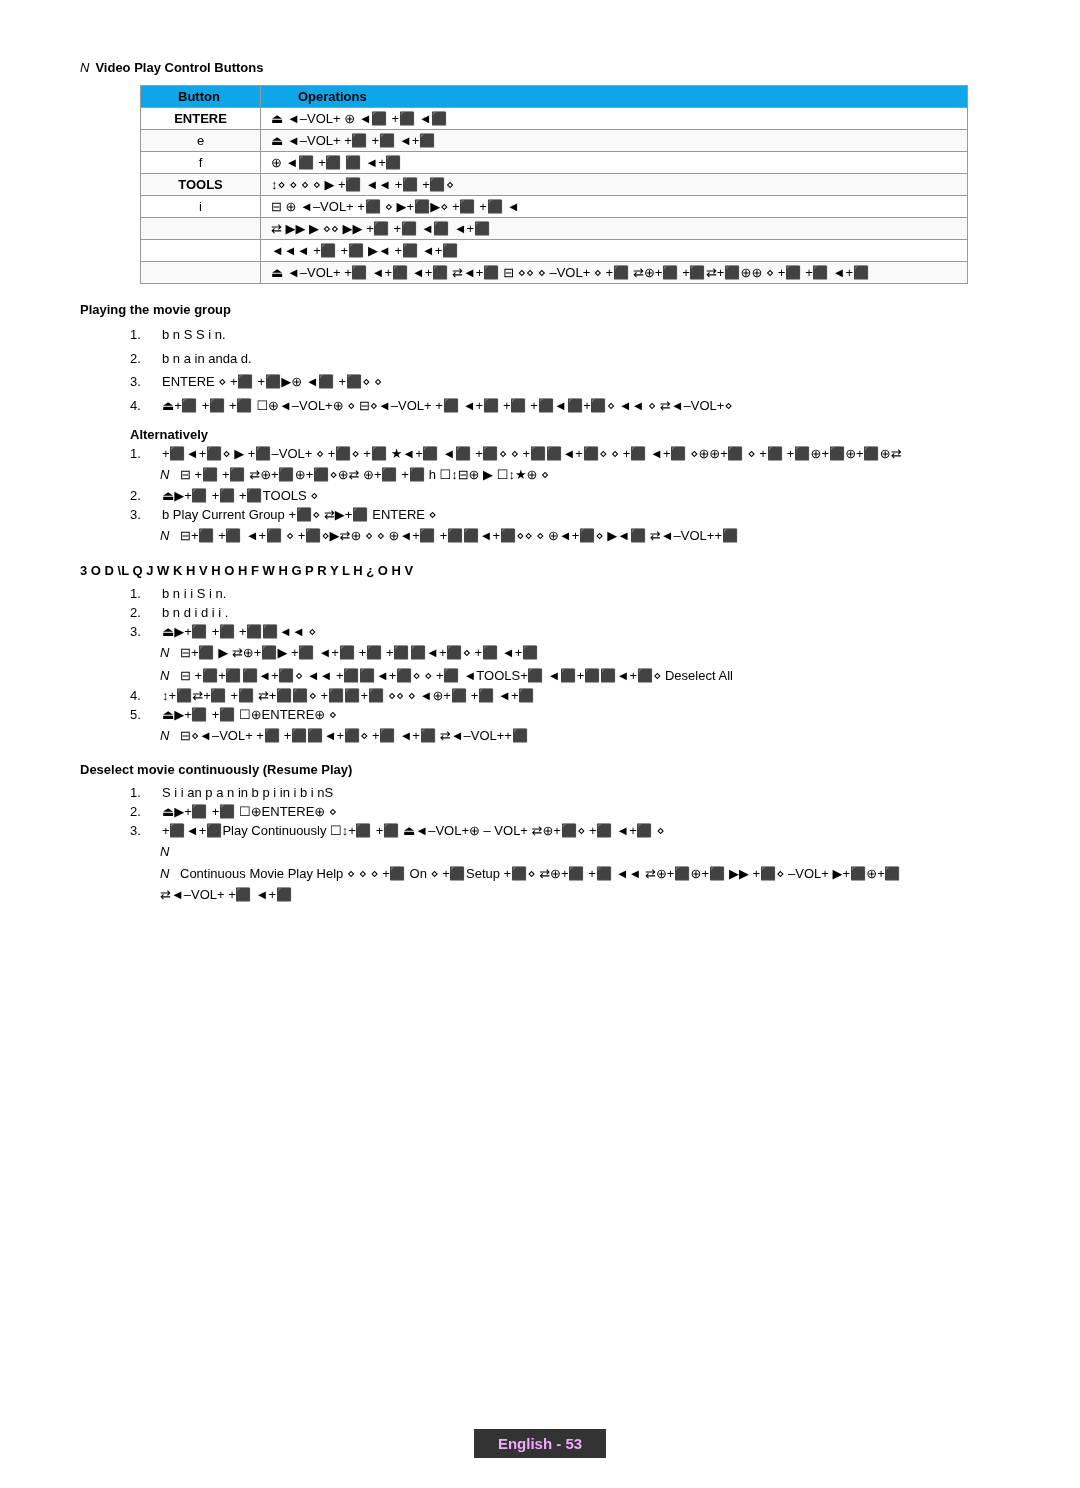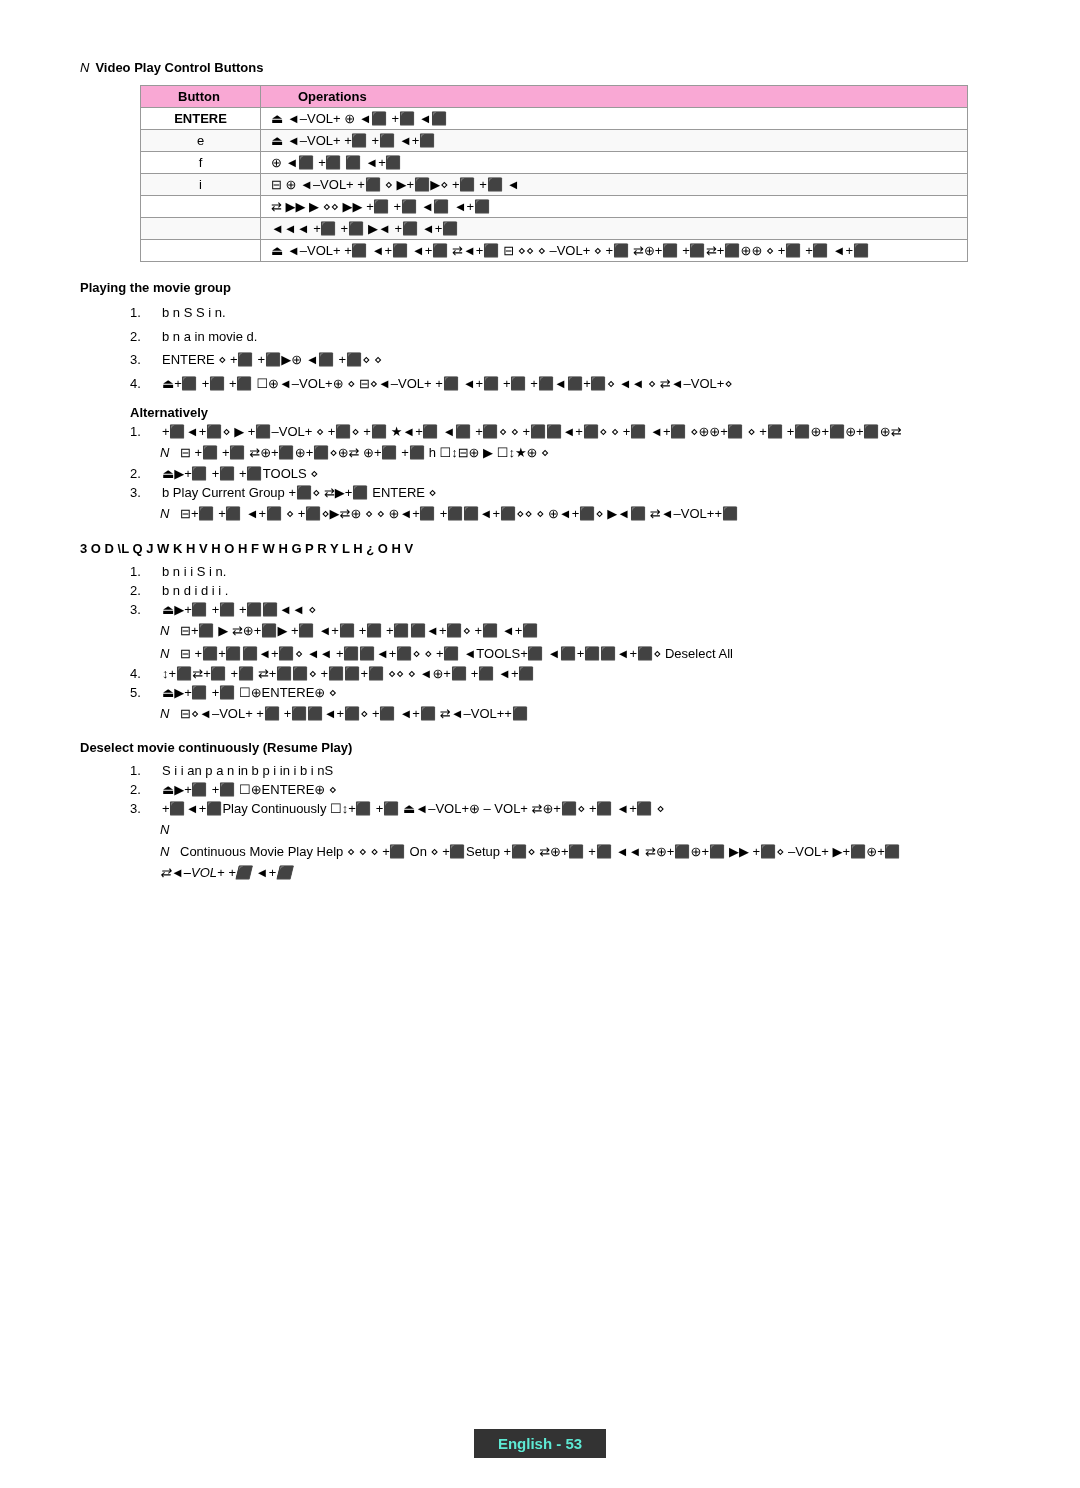--- a/index.html
+++ b/index.html
@@ -32,21 +32,21 @@
       margin-bottom: 18px;
       font-size: 13px;
     }
     .control-table th, .control-table td {
       border: 1px solid #999;
       padding: 3px 10px;
       text-align: left;
       vertical-align: middle;
     }
     .control-table th {
-      background: #f9a8d4;
+      background: #0ea5e9;
       font-weight: bold;
       padding-left: 37px;
     }
     .control-table td:first-child {
       font-weight: bold;
       width: 120px;
       text-align: center;
       margin-left: 48px;
     }
     .control-table tr:nth-child(even) td {
@@ -94,21 +94,21 @@
     .footer {
       position: absolute;
       bottom: 30px;
       left: 0;
       right: 0;
       text-align: center;
     }
     .footer-badge {
       display: inline-block;
       background: #333;
-      color: #5eead4;
+      color: #f0abfc;
       padding: 6px 24px;
       font-size: 15px;
       font-weight: bold;
     }
   </style>
 </head>
 <body>
 
 <div class="page-content">
 
@@ -131,20 +131,24 @@
         </tr>
         <tr>
           <td style="font-weight: normal;">e</td>
           <td>⏏ ◄–VOL+ +⬛ +⬛ ◄+⬛</td>
         </tr>
         <tr>
           <td style="font-weight: normal;">f</td>
           <td>⊕ ◄⬛ +⬛ ⬛ ◄+⬛</td>
         </tr>
         <tr>
+          <td>TOOLS</td>
+          <td>↕⋄ ⋄ ⋄ ⋄ ▶ +⬛ ◄◄ +⬛ +⬛⋄</td>
+        </tr>
+        <tr>
           <td style="font-weight: normal;">i</td>
           <td>⊟ ⊕ ◄–VOL+ +⬛ ⋄ ▶+⬛▶⋄ +⬛ +⬛ ◄</td>
         </tr>
         <tr>
           <td style="font-weight: normal;"></td>
           <td>⇄ ▶▶ ▶ ⋄⋄ ▶▶ +⬛ +⬛ ◄⬛ ◄+⬛</td>
         </tr>
         <tr>
           <td style="font-weight: normal;"></td>
           <td>◄◄◄ +⬛ +⬛ ▶◄ +⬛ ◄+⬛</td>
@@ -157,21 +161,21 @@
   </table>
 
   <div class="section-heading">Playing the movie group</div>
   <ol class="numbered-list" id="playing-group-list" style="list-style:none;">
   <li style="display: flex; gap: 8px; margin-bottom: 4px;">
         <span style="min-width: 24px;">1.</span>
         <span>b              n                    S         S     i  n.</span>
       </li>
       <li style="display: flex; gap: 8px; margin-bottom: 4px;">
         <span style="min-width: 24px;">2.</span>
-        <span>b              n               a       in     movie  d.</span>
+        <span>b              n               a       in     anda  d.</span>
       </li>
       <li style="display: flex; gap: 8px; margin-bottom: 4px;">
         <span style="min-width: 24px;">3.</span>
         <span>ENTERE   ⋄  +⬛  +⬛▶⊕  ◄⬛  +⬛⋄ ⋄</span>
       </li>
       <li style="display: flex; gap: 8px; margin-bottom: 4px;">
         <span style="min-width: 24px;">4.</span>
         <span>⏏+⬛ +⬛ +⬛  ☐⊕◄–VOL+⊕ ⋄ ⊟⋄◄–VOL+ +⬛ ◄+⬛ +⬛ +⬛◄⬛+⬛⋄ ◄◄ ⋄ ⇄◄–VOL+⋄</span>
       </li>
     </ol>
@@ -250,20 +254,20 @@
         <span style="min-width: 24px;">3.</span>
         <span>+⬛◄+⬛Play Continuously ☐↕+⬛ +⬛  ⏏◄–VOL+⊕ – VOL+ ⇄⊕+⬛⋄ +⬛ ◄+⬛ ⋄</span>
       </div>
       <div class="note-line">
         <span class="note-n">N</span>
       </div>
       <div class="note-line">
         <span class="note-n">N</span>
         <span>Continuous Movie Play Help ⋄ ⋄ ⋄ +⬛  On ⋄ +⬛Setup +⬛⋄  ⇄⊕+⬛ +⬛ ◄◄ ⇄⊕+⬛⊕+⬛ ▶▶ +⬛⋄ –VOL+ ▶+⬛⊕+⬛</span>
       </div>
-      <div style="margin-left: 80px; margin-bottom: 17px; font-style: italic;">⇄◄–VOL+ +⬛ ◄+⬛</div>
+      <div style="margin-left: 80px; margin-bottom: 17px;">⇄◄–VOL+ +⬛ ◄+⬛</div>
     </div>
 
 </div>
 
 <div class="footer">
   <span class="footer-badge">English - 53</span>
 </div>
 
 </body></html>

